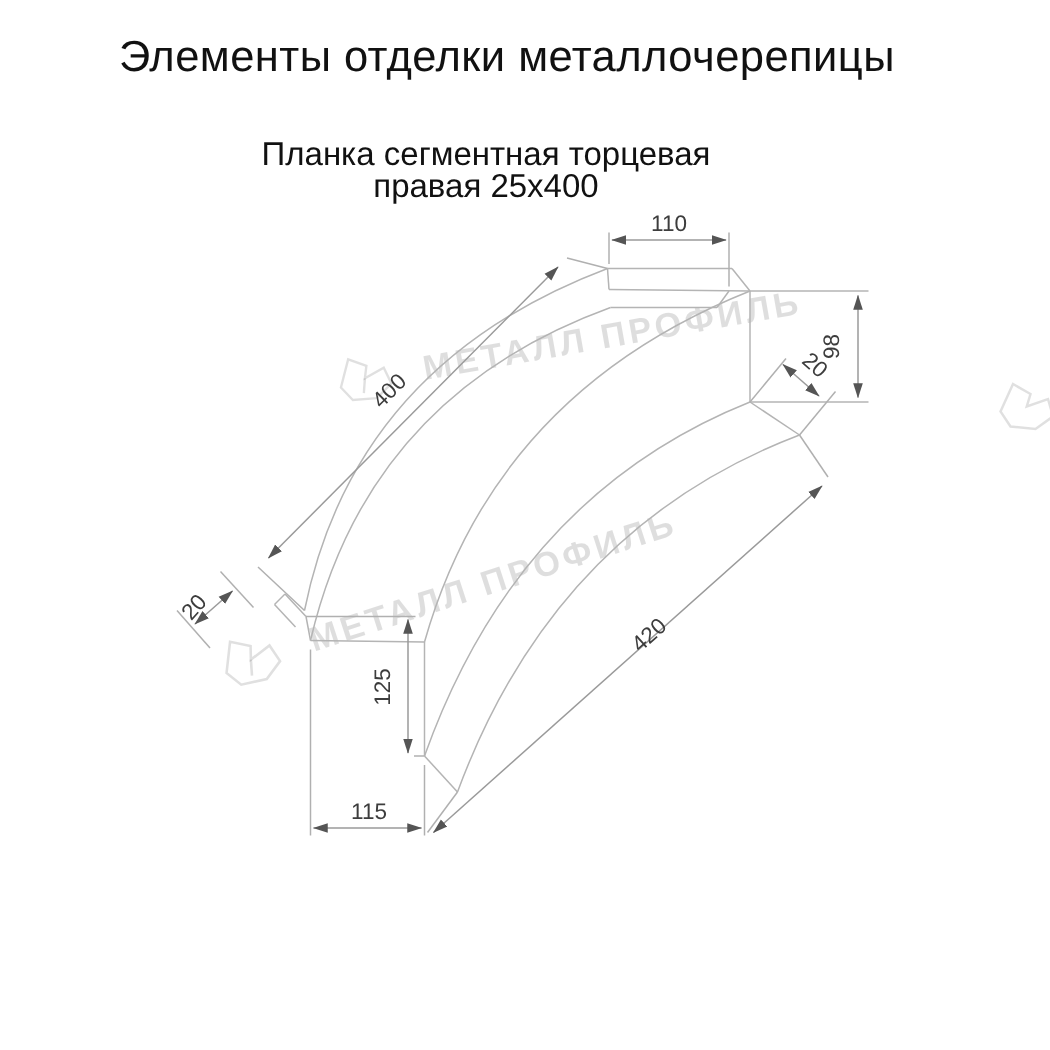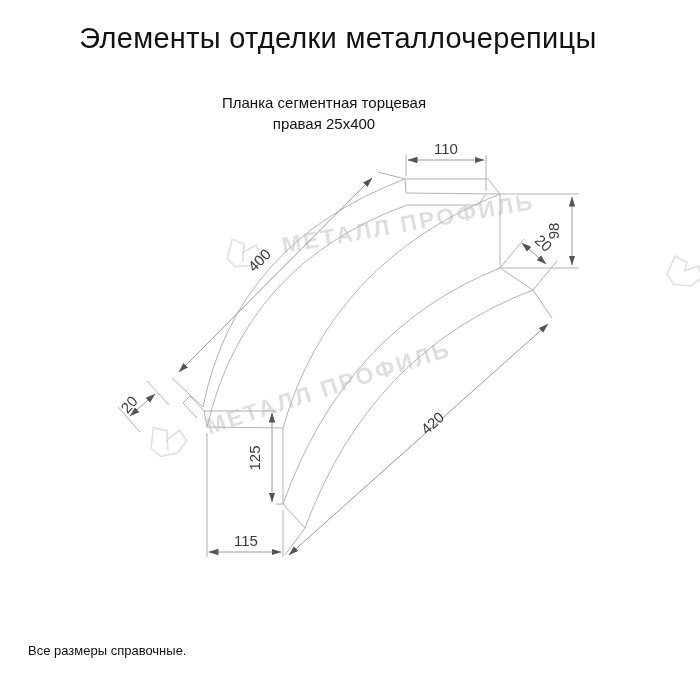--- a/index.html
+++ b/index.html
@@ -8,21 +8,21 @@
     background:#ffffff;
     font-family:"Liberation Sans", sans-serif;
   }
   .page-title{
     position:absolute;left:0;top:22px;width:676px;
     text-align:center;font-size:29px;font-weight:400;color:#111;
     letter-spacing:.3px;
   }
   .subtitle{
     position:absolute;left:0;top:92px;width:648px;
-    text-align:center;font-size:15px;line-height:21px;color:#111;
+    text-align:center;font-size:22px;line-height:21px;color:#111;
   }
   .footer{
     position:absolute;left:28px;top:642px;
     font-size:13px;line-height:18.5px;color:#111;
   }
   .watermark{
     position:absolute;display:flex;align-items:center;gap:13px;
     transform-origin:left center;pointer-events:none;
     color:rgba(0,0,0,0.13);font-weight:bold;font-size:23px;letter-spacing:2.5px;
     white-space:nowrap;
@@ -151,14 +151,13 @@
 
   <g>
     <path class="ext" d="M207,433 L207,557"></path>
     <path class="ext" d="M283,510 L283,557"></path>
     <path class="dim" d="M209,552 L281,552" marker-start="url(#arr)" marker-end="url(#arr)"></path>
     <text class="dimtext" x="246" y="546" text-anchor="middle">115</text>
   </g>
 </svg>
 
 <div class="footer">
-  <div>Все размеры справочные.</div>
 </div>
 
 </body></html>

